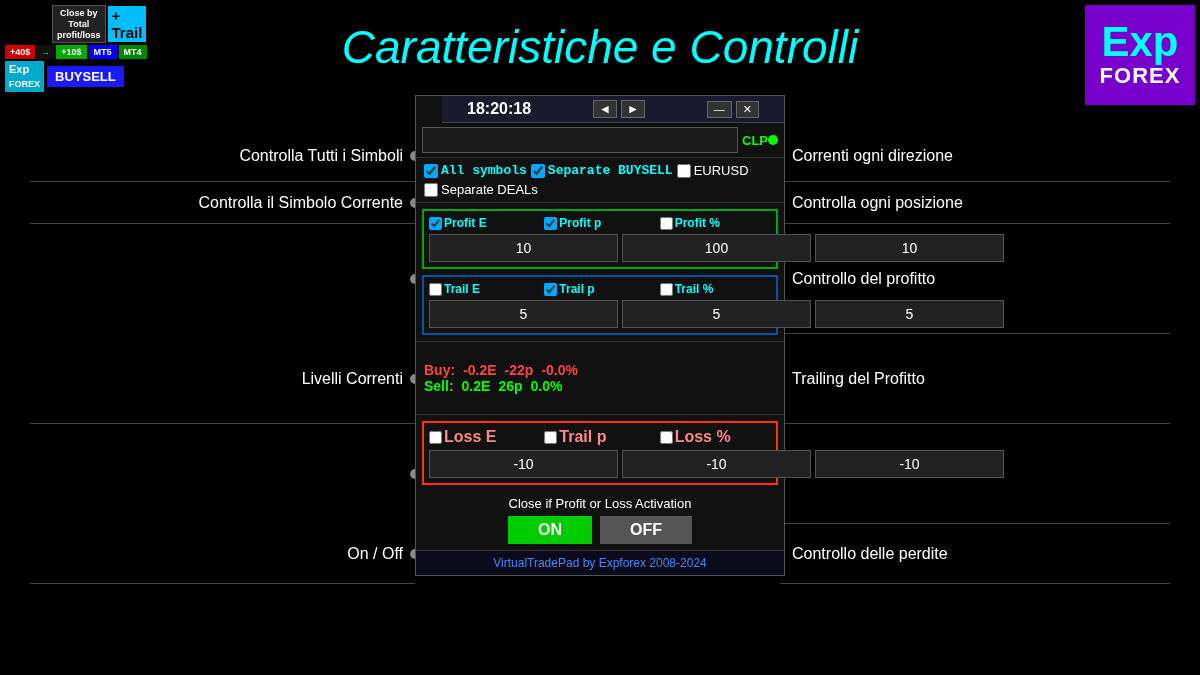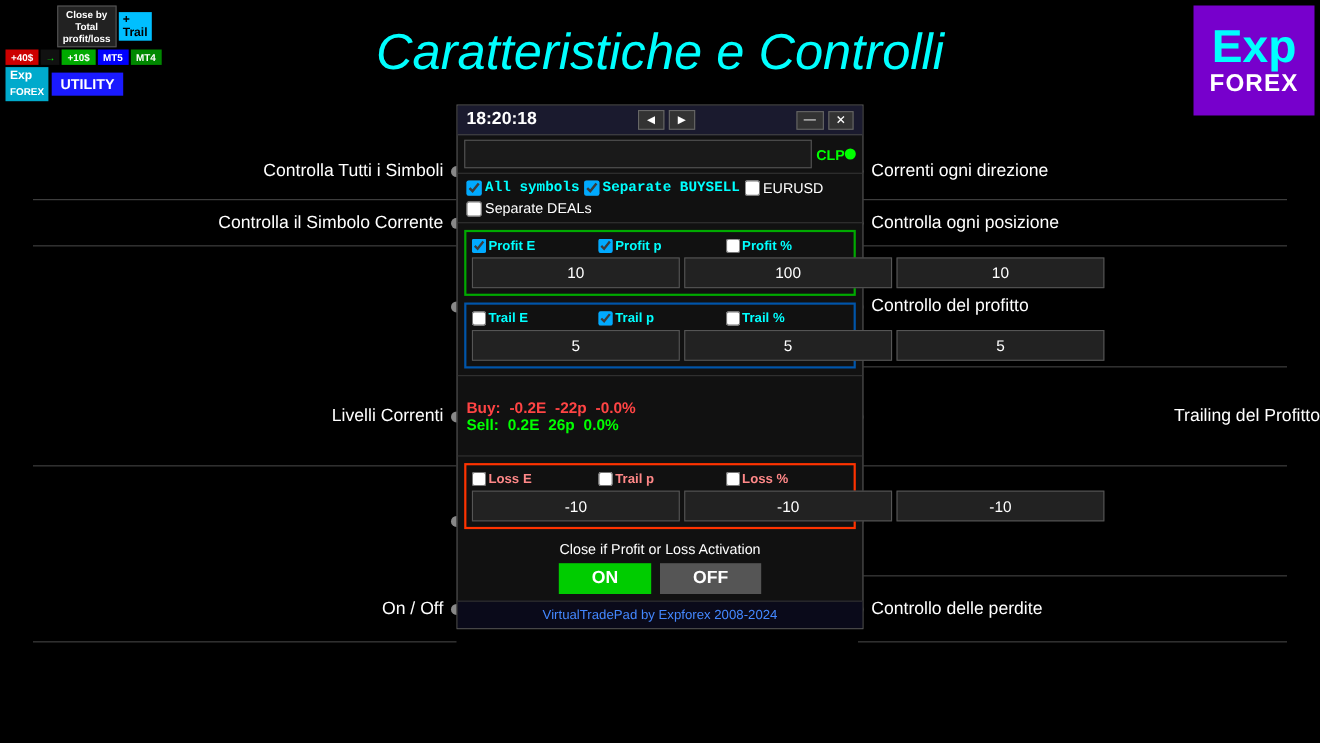--- a/index.html
+++ b/index.html
@@ -35,21 +35,21 @@
       font-size: 9px;
       font-weight: bold;
       padding: 2px 4px;
       border: 1px solid #555;
       line-height: 1.2;
       text-align: center;
     }
     .logo-trail {
       background: #00bfff;
       color: #000;
-      font-size: 11px;
+      font-size: 15px;
       font-weight: bold;
       padding: 1px 4px;
     }
     .logo-row2 {
       display: flex;
       gap: 2px;
       align-items: center;
     }
     .logo-box-red {
       background: #c00;
@@ -140,22 +140,23 @@
       background: #111;
       border: 1px solid #555;
     }
 
     
     .panel-header {
       background: #1a1a2e;
       display: flex;
       align-items: center;
       justify-content: space-between;
-      padding: 4px 8px;
+      padding: 4px 25px;
       border-bottom: 1px solid #444;
+      margin-left: 26px;
     }
     .panel-time {
       color: #fff;
       font-size: 16px;
       font-weight: bold;
     }
     .panel-nav {
       display: flex;
       gap: 4px;
     }
@@ -298,21 +299,21 @@
     .level-sell { color: #00ff00; }
     .level-val-red { color: #ff4444; }
     .level-val-green { color: #00ff00; }
 
     
     .loss-section {
       border: 2px solid #ff3300;
       margin: 6px;
       padding: 5px;
     }
-    .loss-label { color: #ff8888; font-size: 12px; font-weight: bold; }
+    .loss-label { color: #ff8888; font-size: 16px; font-weight: bold; }
 
     
     .on-off-section {
       padding: 5px 8px 6px;
       text-align: center;
     }
     .on-off-title {
       color: #fff;
       font-size: 13px;
       margin-bottom: 5px;
@@ -443,21 +444,21 @@
     <div style="color:#0f0;font-size:9px;background:#111;padding:2px 4px;font-weight:bold;">→</div>
     <div class="logo-box-green">+10$</div>
     <div class="logo-mt5">MT5</div>
     <div class="logo-mt4">MT4</div>
   </div>
   <div class="logo-bottom-row">
     <div style="background:#00aacc;color:#fff;font-size:11px;font-weight:bold;padding:2px 4px;line-height:1.2;">
       <span>Exp</span><br>
       <span style="font-size:9px;">FOREX</span>
     </div>
-    <div class="logo-utility">UTILITY</div>
+    <div class="logo-utility">BUYSELL</div>
   </div>
 </div>
 
 <div class="main-title">Caratteristiche e Controlli</div>
 
 <div class="top-right-logo">
   <div class="exp-text">Exp</div>
   <div class="forex-text">FOREX</div>
 </div>
 
@@ -509,21 +510,21 @@
     <span class="right-label-text">Controlla ogni posizione</span>
     <div class="right-label-divider"></div>
   </div>
 
   <div class="right-label-row" style="height:110px;">
     <div class="right-label-dot"></div>
     <span class="right-label-text">Controllo del profitto</span>
     <div class="right-label-divider"></div>
   </div>
 
-  <div class="right-label-row" style="height:90px;justify-content:flex-end;">
+  <div class="right-label-row" style="height:90px;">
     <div class="right-label-dot"></div>
     <span class="right-label-text">Trailing del Profitto</span>
     <div class="right-label-divider"></div>
   </div>
 
   <div class="right-label-row" style="height:100px;">
     <div class="right-label-dot"></div>
     <div class="right-label-divider"></div>
   </div>
 

